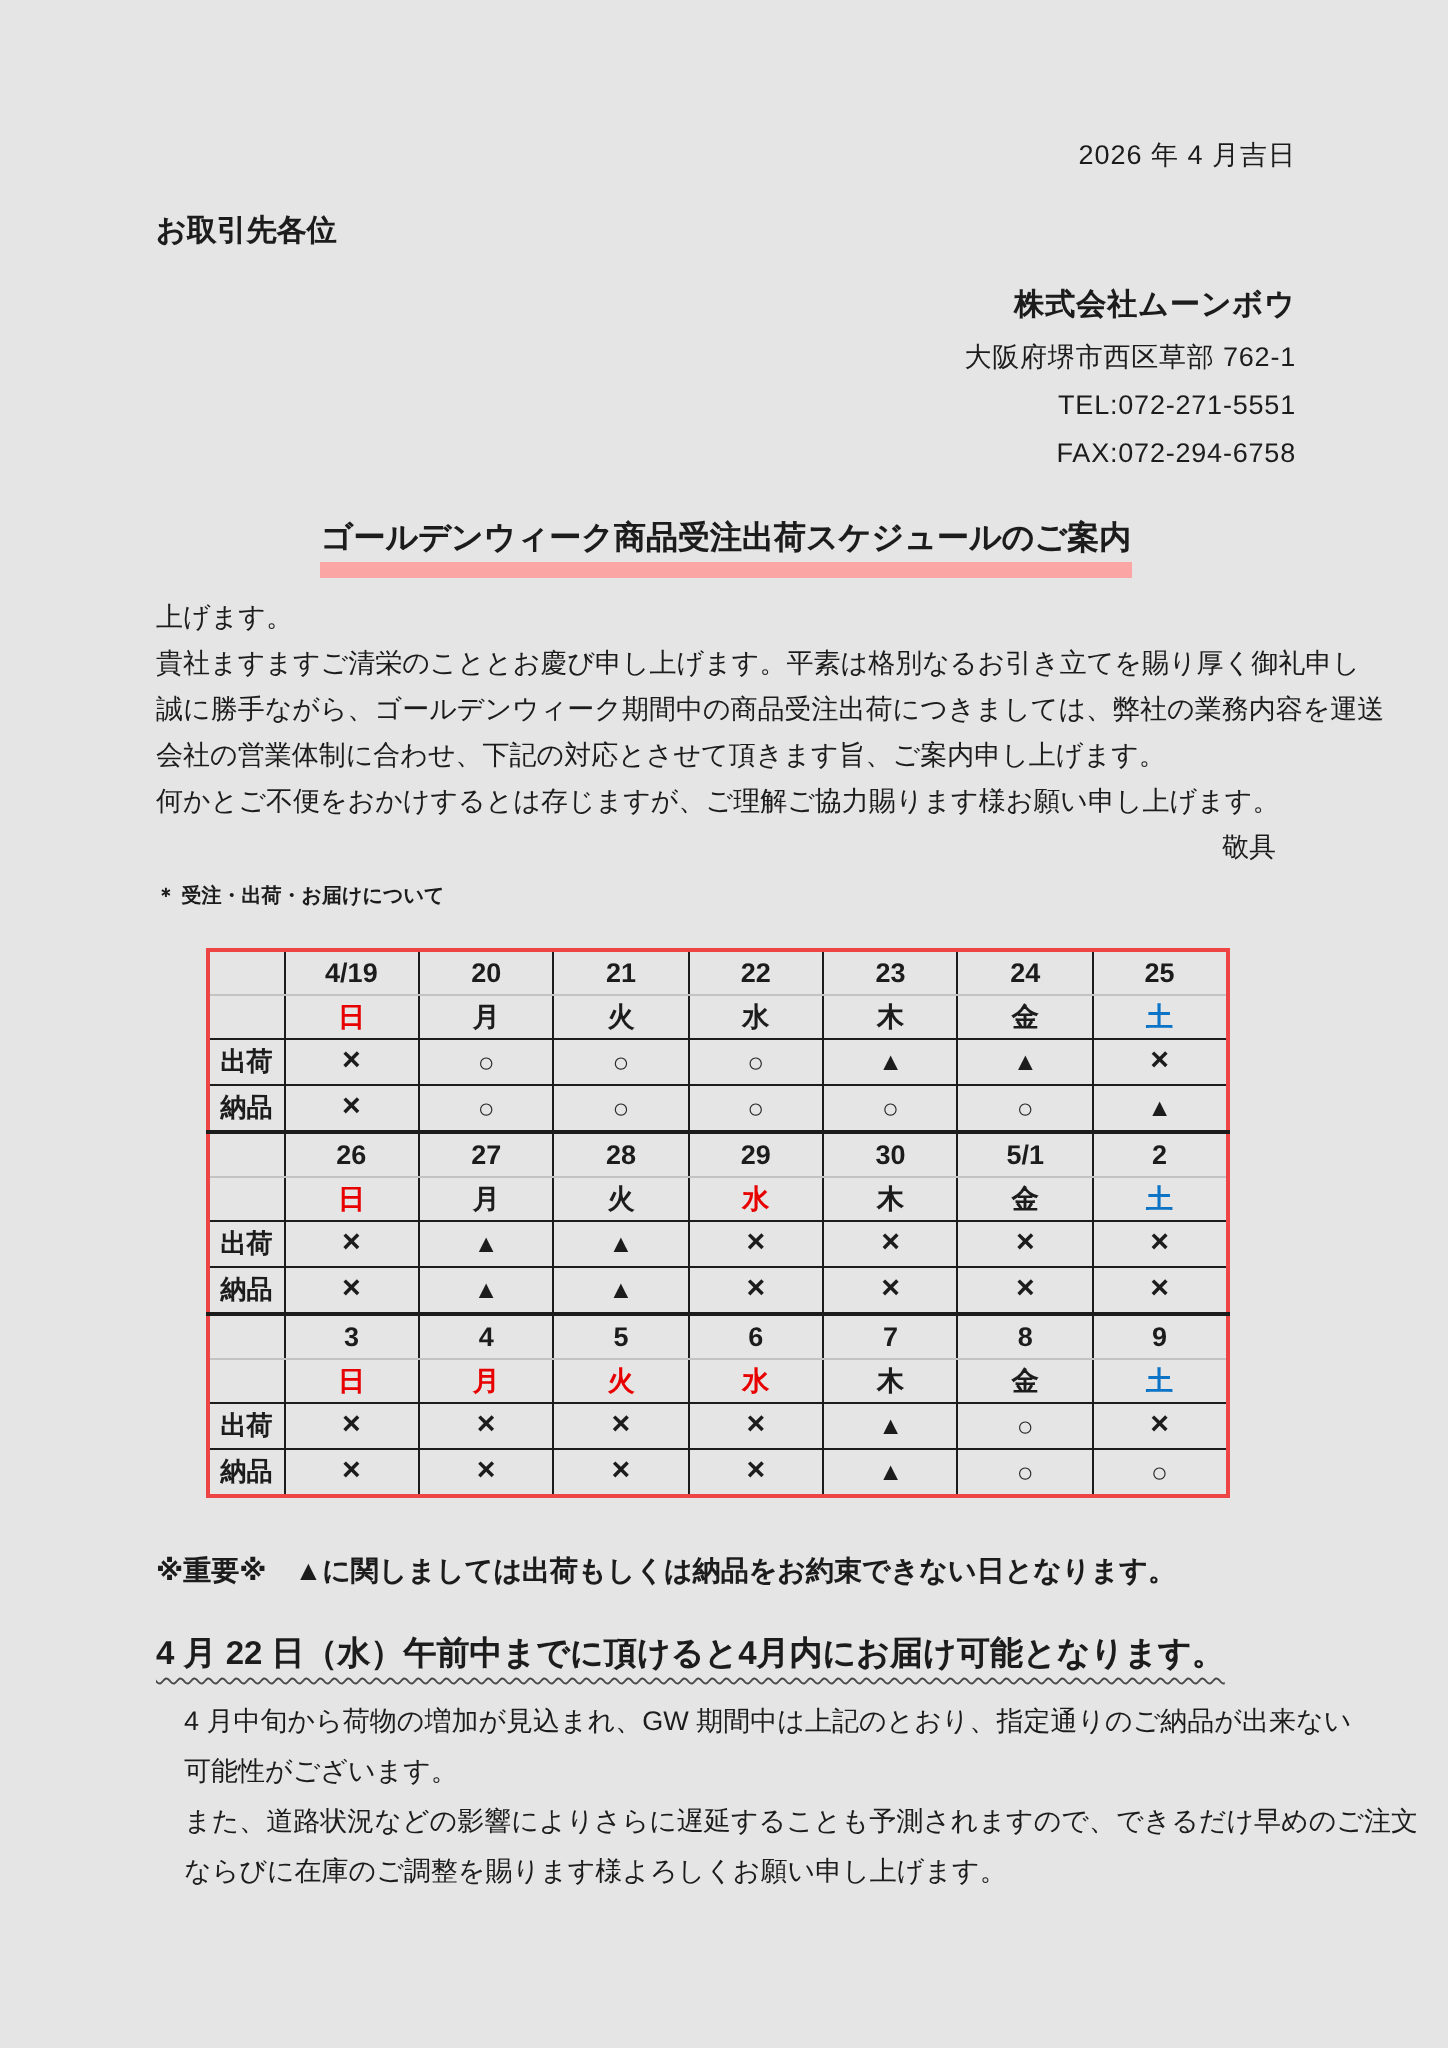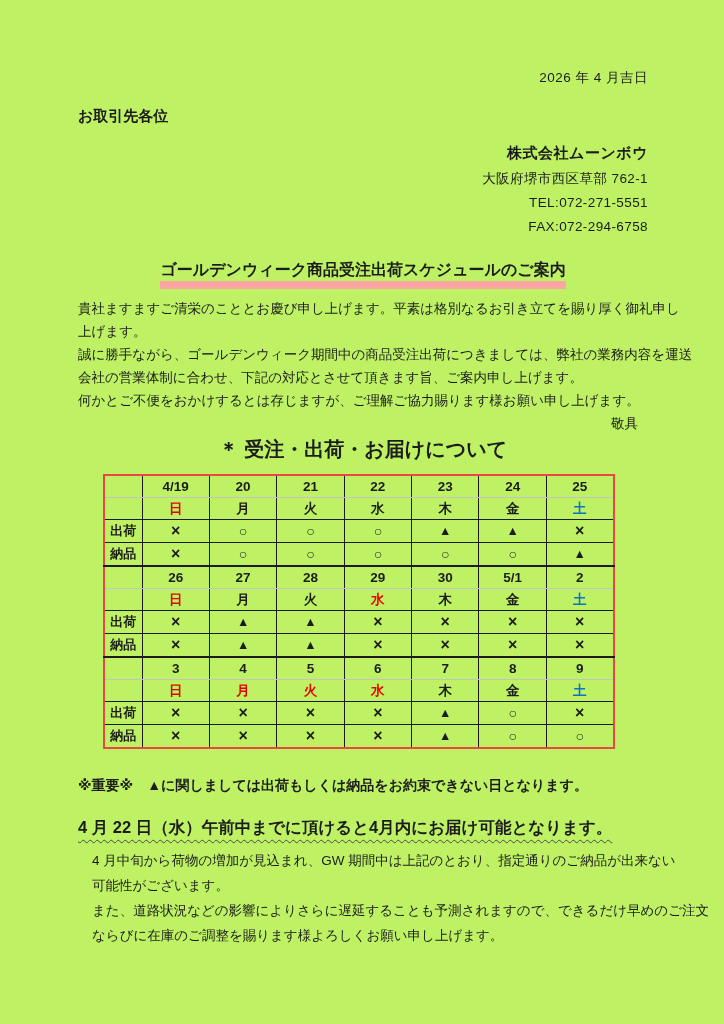--- a/index.html
+++ b/index.html
@@ -7,21 +7,21 @@
     width:724px;height:1024px;
     font-family:"Liberation Sans","DejaVu Sans",sans-serif;
     color:#1c1c1c;
     -webkit-font-smoothing:antialiased;
   }
   .page{
     box-sizing:border-box;
     width:724px;height:1024px;
     padding:70px 76px 0 78px;
     position:relative;
-    background:#bef264;
+    background:#e5e5e5;
     overflow:hidden;
   }
   .date-line{
     text-align:right;
     font-size:13.5px;line-height:16px;
     letter-spacing:.5px;
   }
   .recipient{
     margin-top:20px;
     font-size:15px;font-weight:700;line-height:20px;
@@ -51,21 +51,21 @@
     font-size:13.5px;line-height:23px;
     white-space:nowrap;
   }
   .closing{
     text-align:right;
     padding-right:10px;
     font-size:13.5px;line-height:23px;
   }
   .section-heading{
     margin-top:4px;
-    font-size:20px;font-weight:700;line-height:20px;text-align:center;
+    font-size:10px;font-weight:700;line-height:20px;
   }
   table.sched{
     border-collapse:collapse;
     table-layout:fixed;
     width:510px;
     margin:15px 0 0 25px;
     border:2px solid #ef4444;
     padding-left:24px;
   }
   table.sched td{
@@ -119,22 +119,22 @@
     <div class="line">大阪府堺市西区草部 762-1</div>
     <div class="line">TEL:072-271-5551</div>
     <div class="line">FAX:072-294-6758</div>
   </div>
 
   <div class="doc-title">
     <span>ゴールデンウィーク商品受注出荷スケジュールのご案内</span>
   </div>
 
   <div class="body-text">
+    <div>上げます。</div>
     <div>貴社ますますご清栄のこととお慶び申し上げます。平素は格別なるお引き立てを賜り厚く御礼申し</div>
-    <div>上げます。</div>
     <div>誠に勝手ながら、ゴールデンウィーク期間中の商品受注出荷につきましては、弊社の業務内容を運送</div>
     <div>会社の営業体制に合わせ、下記の対応とさせて頂きます旨、ご案内申し上げます。</div>
     <div>何かとご不便をおかけするとは存じますが、ご理解ご協力賜ります様お願い申し上げます。</div>
     <div class="closing">敬具</div>
   </div>
 
   <div class="section-heading">＊ 受注・出荷・お届けについて</div>
 
   <table class="sched">
     <colgroup>

